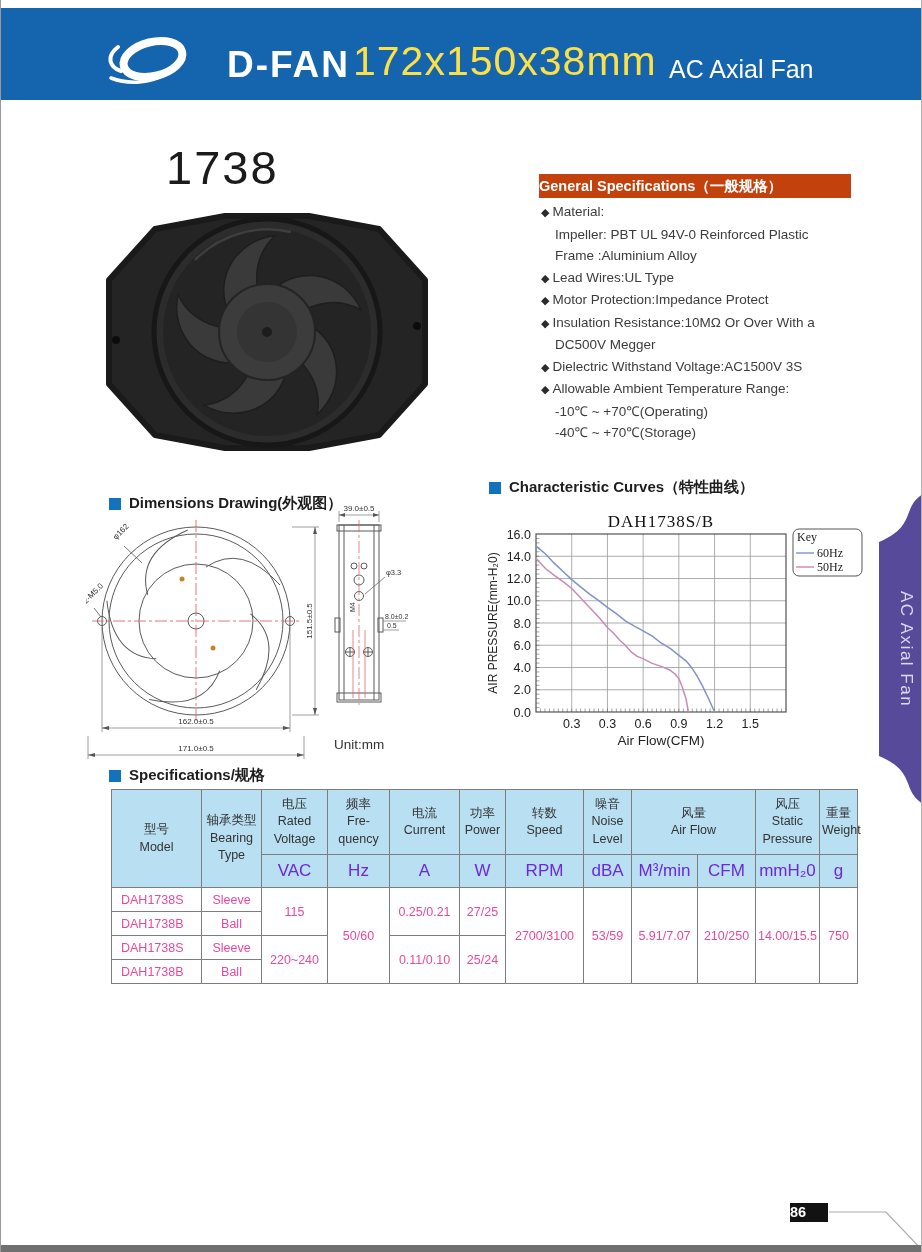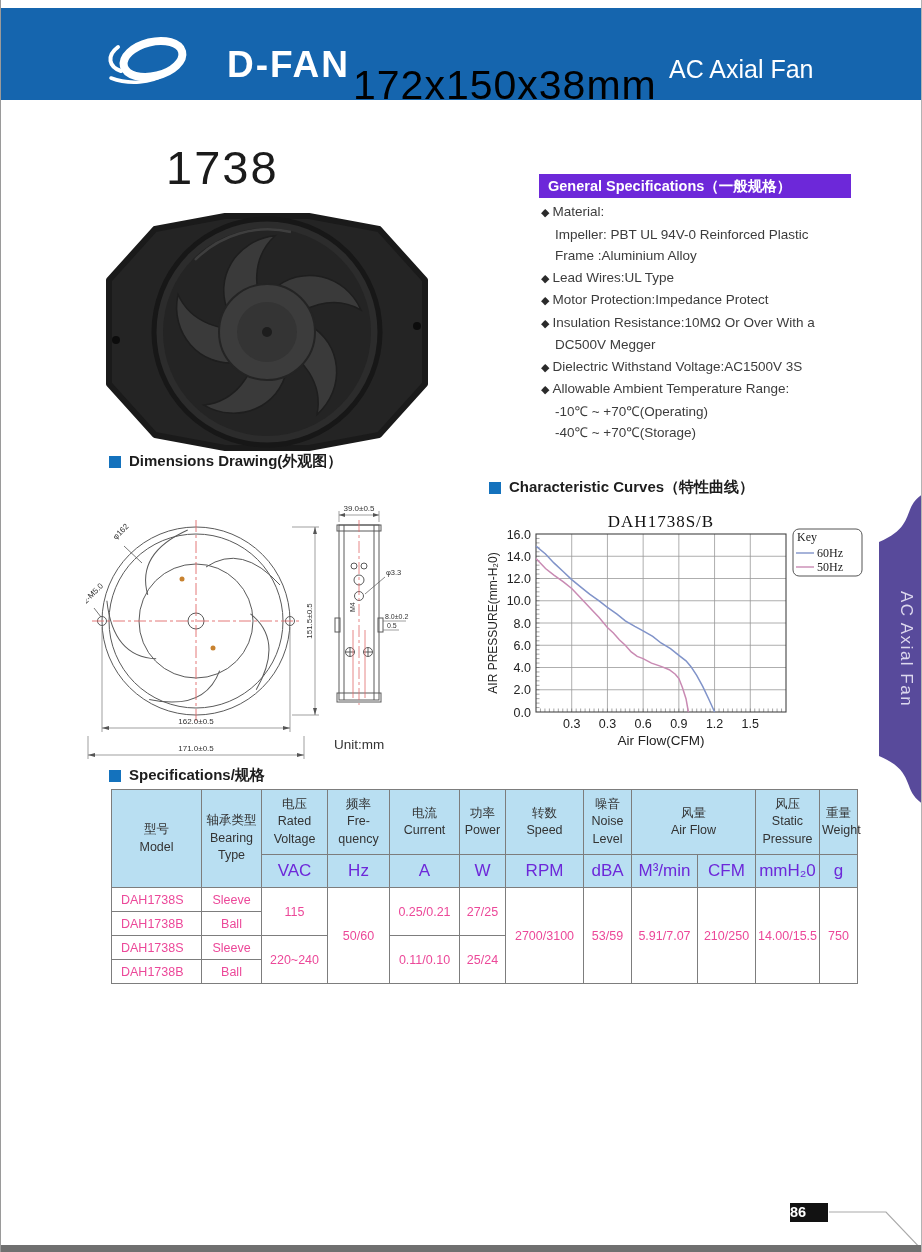--- a/index.html
+++ b/index.html
@@ -4,29 +4,29 @@
 <style>
   html,body{margin:0;padding:0;background:#e9e9e9;}
   .page{position:relative;width:922px;height:1252px;margin:0 auto;background:#fff;
         font-family:"Liberation Sans",sans-serif;overflow:hidden;
         border-left:1px solid #9a9a9a;border-right:1px solid #b3b3b3;box-sizing:border-box;}
   .abs{position:absolute;}
 
   
   .header-bar{position:absolute;top:8px;left:0;right:0;height:92px;background:#1565ae;}
   .brand-text{position:absolute;left:190px;top:36px;color:#fff;font-size:37px;font-weight:bold;letter-spacing:2px;margin-left:36px;}
-  .size-text{position:absolute;left:352px;top:30px;color:#000000;font-size:41px;font-weight:400;letter-spacing:1px;margin-top:24px;}
+  .size-text{position:absolute;left:352px;top:30px;color:#fde047;font-size:41px;font-weight:400;letter-spacing:1px;}
   .type-text{position:absolute;left:668px;top:47px;color:#fff;font-size:25px;}
 
   
   .model-number{position:absolute;left:165px;top:140px;font-size:47px;color:#1b1b1b;letter-spacing:2px;}
 
   
-  .gs-header{position:absolute;left:538px;top:174px;width:312px;height:24px;background:#6d28d9;
-             color:#fff;font-size:14.5px;line-height:24px;padding-left:9px;font-weight:bold;box-sizing:border-box;}
+  .gs-header{position:absolute;left:538px;top:174px;width:312px;height:24px;background:#c2410c;
+             color:#fff;font-size:14.5px;line-height:24px;font-weight:bold;box-sizing:border-box;}
   .gs-list{position:absolute;left:540px;top:201px;width:340px;font-size:13.5px;color:#3c3c3c;line-height:21.5px;}
   .gs-line{display:flex;align-items:baseline;}
   .gs-line.cont{padding-left:14px;}
   .diamond{font-size:11px;margin-right:3px;color:#2b2b2b;}
 
   
   .section-title{position:absolute;display:flex;align-items:center;gap:8px;font-size:15px;font-weight:bold;color:#1d1d1d;}
   .blue-sq{width:12px;height:12px;background:#1472bd;flex:none;}
 
   
@@ -121,21 +121,21 @@
         <span>Allowable Ambient Temperature Range:</span>
       </div>
       <div class="gs-line cont">
         <span>-10℃ ~ +70℃(Operating)</span>
       </div>
       <div class="gs-line cont">
         <span>-40℃ ~ +70℃(Storage)</span>
       </div>
     </div>
 
-  <div class="section-title" style="left:108px;top:452px">
+  <div class="section-title" style="left:108px;top:494px">
     <span class="blue-sq"></span>
     <span>Dimensions Drawing(外观图）</span>
   </div>
   <div class="section-title" style="left:488px;top:478px">
     <span class="blue-sq"></span>
     <span>Characteristic Curves（特性曲线）</span>
   </div>
 
   <svg class="abs" style="left:85px;top:500px" width="340" height="268" viewBox="0 0 340 268">
 

